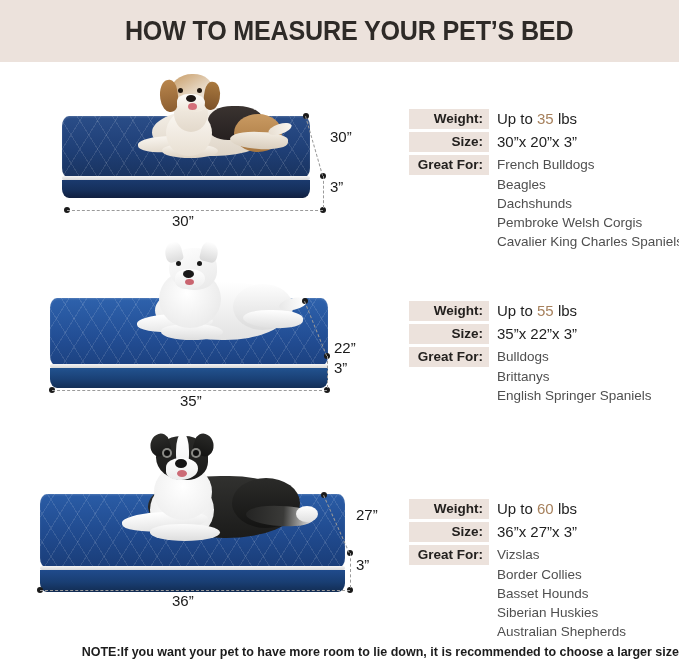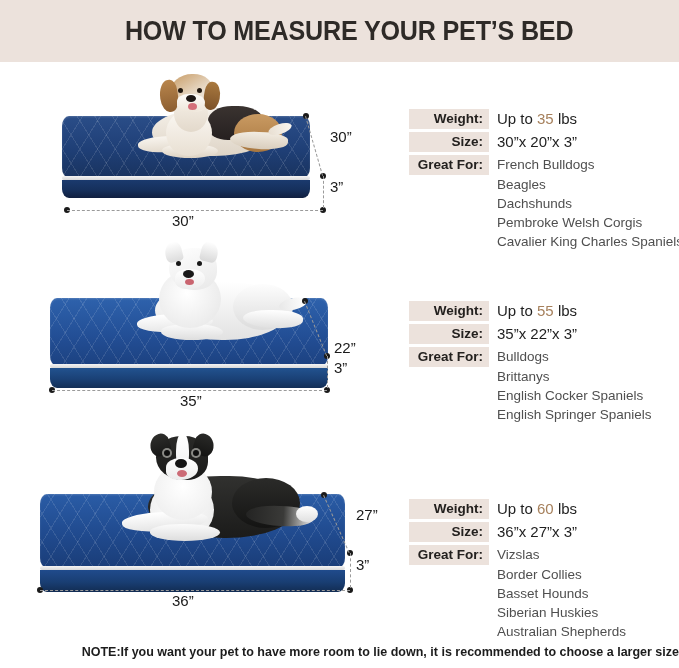--- a/index.html
+++ b/index.html
@@ -285,21 +285,20 @@
       </div>
       <div class="info-line">
         <div class="pill">Size:</div>
         <div class="val">35”x 22”x 3”</div>
       </div>
       <div class="info-line">
         <div class="pill">Great For:</div>
         <div class="breeds">
           <div class="breed first">Bulldogs</div>
           <div class="breed">Brittanys</div>
-          <div class="breed">English Cocker Spaniels</div>
           <div class="breed">English Springer Spaniels</div>
         </div>
       </div>
     </div>
   </div>
 
   <div class="row row-3">
 
     <div class="bed-stage bed-stage-3">
       <div class="bed" style="left:40px; top:62px; width:305px; height:98px;">

